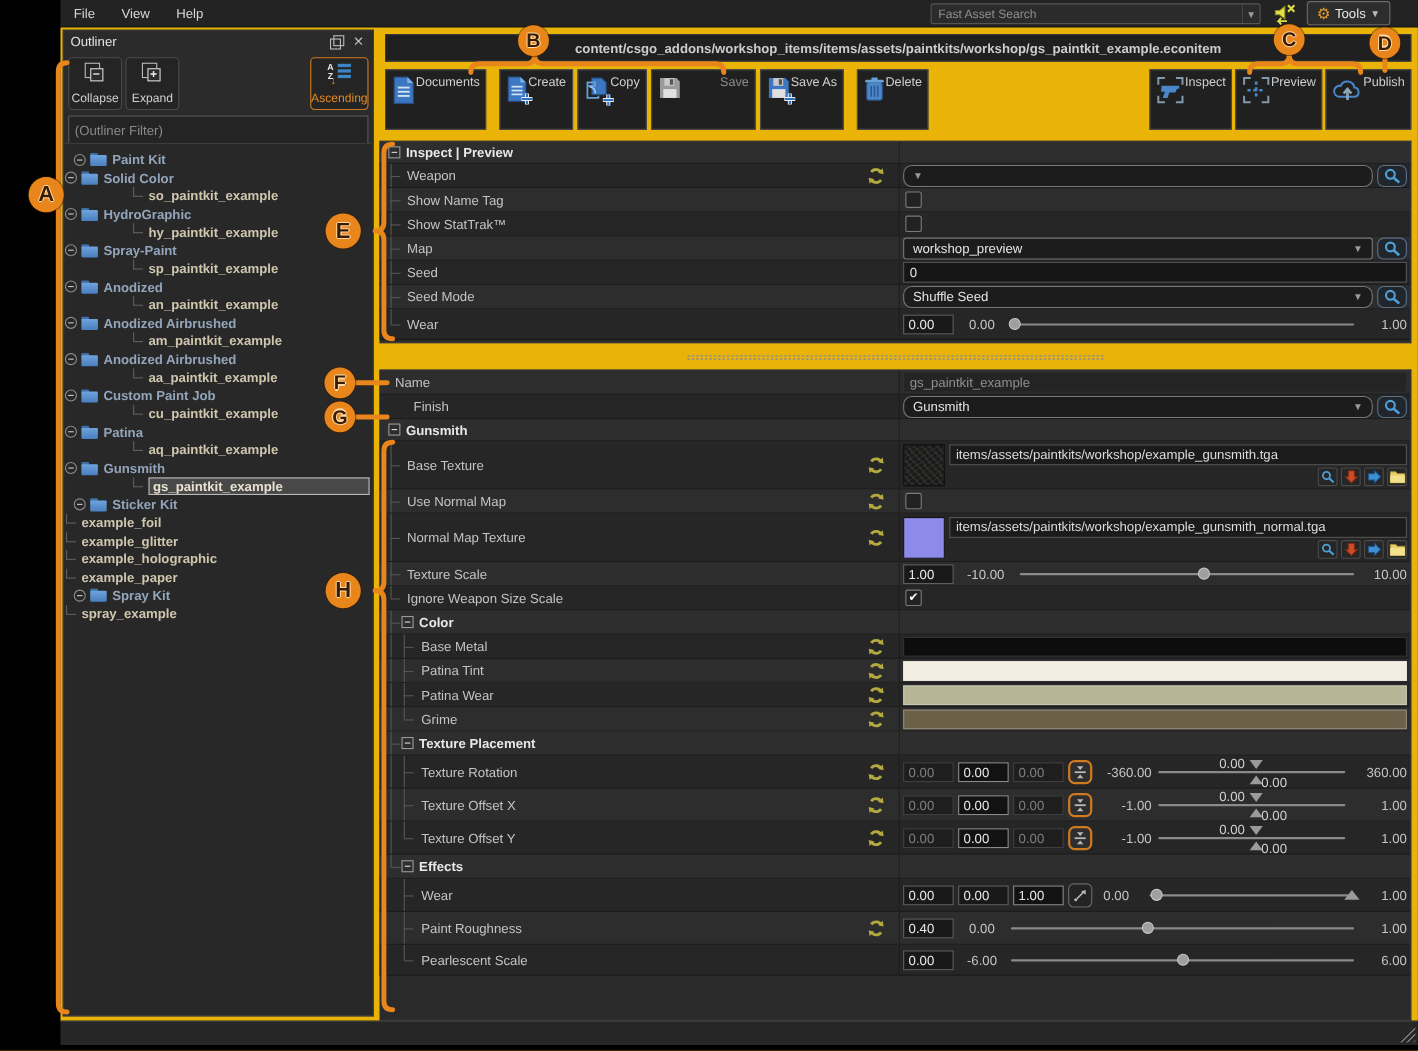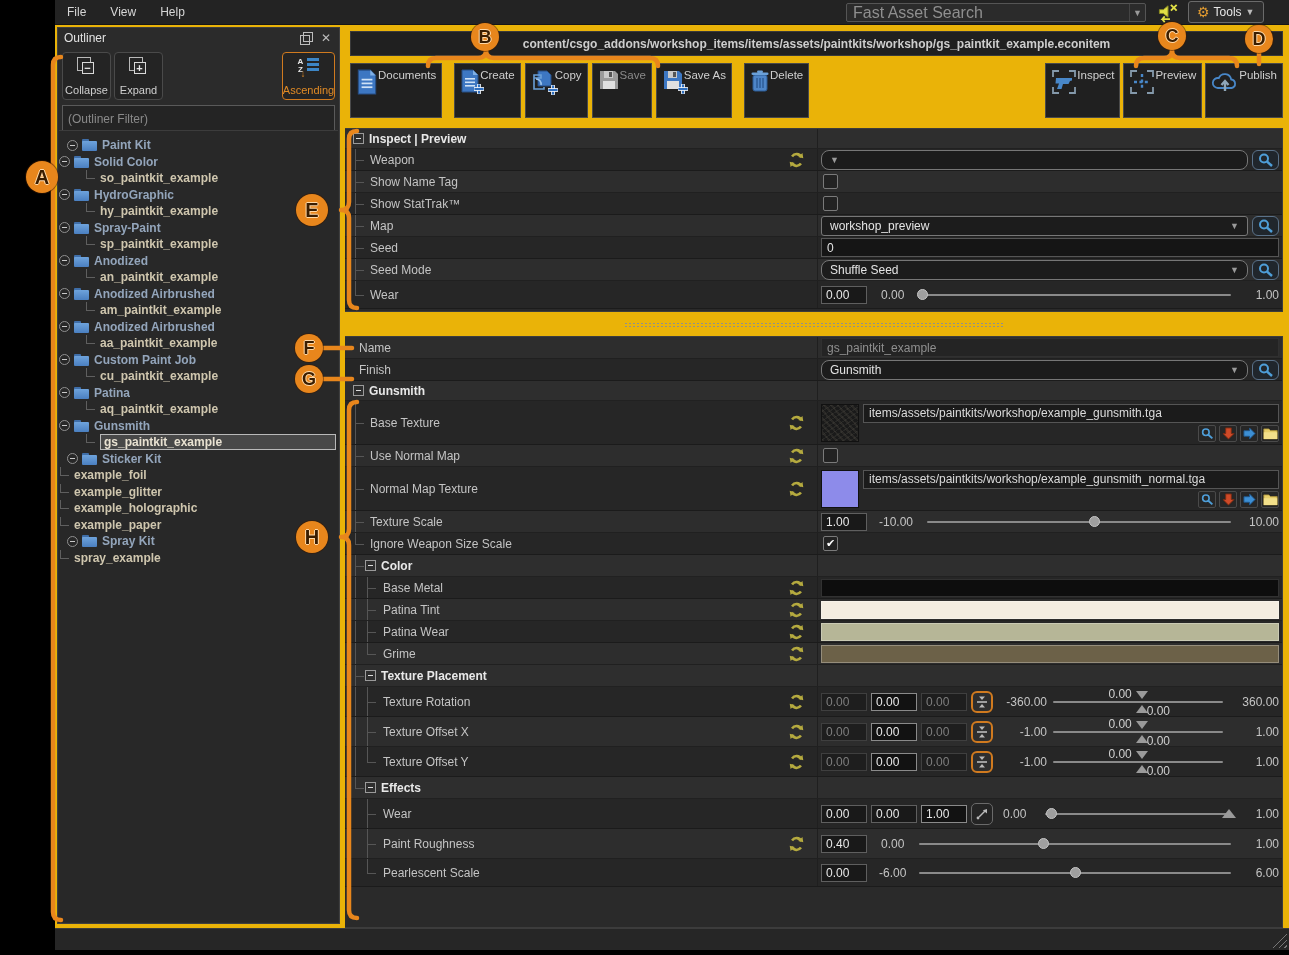--- a/index.html
+++ b/index.html
@@ -3,21 +3,21 @@
 <meta charset="utf-8">
 <style>
   html,body{margin:0;padding:0;width:1289px;height:955px;overflow:hidden;background:#000;
     font-family:"Liberation Sans","DejaVu Sans",sans-serif;font-size:12px;color:#c8c8c8;}
   *{box-sizing:border-box;}
   #app{position:absolute;left:55px;top:0;width:1234px;height:950px;}
   
   #menubar{position:absolute;left:0;top:0;width:1234px;height:25px;background:#232323;border-bottom:1px solid #161616;display:flex;align-items:center;}
   .menuitem{padding:4px 12px;color:#d6d6d6;cursor:default;}
   #searchbox{position:absolute;left:791px;top:3px;width:300px;height:19px;background:#2b2b2b;border:1px solid #555;border-radius:2px;display:flex;align-items:center;}
-  #searchbox input{flex:1;background:transparent;border:none;outline:none;color:#cfcfcf;font-size:16px;padding:0 6px;font-family:inherit;}
+  #searchbox input{flex:1;background:transparent;border:none;outline:none;color:#cfcfcf;font-size:11px;padding:0 6px;font-family:inherit;}
   #searchbox input::placeholder{color:#8f8f8f;}
   .dropbtn{width:16px;height:100%;display:flex;align-items:center;justify-content:center;color:#9a9a9a;font-size:9px;border-left:1px solid #444;}
   #speaker{position:absolute;left:1100px;top:1px;width:28px;height:23px;}
   #toolsbtn{position:absolute;left:1133px;top:1px;height:22px;padding:0 8px;border:1px solid #6a6a6a;border-radius:3px;background:#2d2d2d;display:flex;align-items:center;gap:4px;color:#e6e6e6;}
   #toolsbtn .gear{color:#e09a30;font-size:14px;line-height:1;}
   #toolsbtn .arr{font-size:9px;color:#bbb;}
   
   #content{position:absolute;left:0;top:25px;width:1234px;height:903px;background:#eab308;}
   #statusbar{position:absolute;left:0;top:928px;width:1234px;height:22px;background:#262626;border-top:1px solid #3c3c3c;}
   #grip{position:absolute;right:2px;bottom:2px;width:15px;height:15px;
@@ -47,27 +47,27 @@
   .trow{height:16.5px;display:flex;align-items:center;white-space:nowrap;font-weight:bold;}
   .trow .lbl-folder{color:#93a5bb;}
   .trow .lbl-leaf{color:#cfc6ae;}
   .trow .lbl-sel{background:#484848;border:1px solid #b9b9b9;color:#e9e2d2;flex:1;margin-right:2px;padding:0 3px;height:16px;line-height:14px;}
   .tog{width:11px;height:11px;border:1px solid #8f8f8f;border-radius:50%;position:relative;margin-right:4px;flex:0 0 11px;}
   .tog::after{content:"";position:absolute;left:2px;top:4px;width:5px;height:1px;background:#c9c9c9;}
   .conn{width:9px;height:9px;border-left:1px solid #5f5f5f;border-bottom:1px solid #5f5f5f;margin:-7px 5px 0 1px;flex:0 0 9px;}
   .fold{width:15px;height:12px;position:relative;margin-right:5px;flex:0 0 15px;}
   .fold::before{content:"";position:absolute;left:0;top:0;width:7px;height:3px;background:#3f6ea8;border-radius:1px 1px 0 0;}
   .fold::after{content:"";position:absolute;left:0;top:2px;width:15px;height:10px;background:linear-gradient(#6ea3dc,#4a7fc0);border-radius:1px;}
-  .ind0{padding-left:8px;} .ind1{} .ind2{padding-left:26px;}
+  .ind0{padding-left:8px;} .ind1{} .ind2{padding-left:61px;}
   
   #rightpane{position:absolute;left:290px;top:2px;width:942px;height:899px;}
   #pathbar{position:absolute;left:5px;top:4px;width:933px;height:25px;background:#202020;border:1px solid #3a3a3a;display:flex;align-items:center;justify-content:center;color:#cdcdcd;font-weight:bold;}
   #toolbar{position:absolute;left:5px;top:36px;right:4px;height:56px;display:flex;align-items:flex-start;}
   .tbtn{height:55px;min-width:40px;background:#202020;border:1px solid #4a4a4a;border-radius:0;display:flex;align-items:flex-start;justify-content:space-between;padding:5px 5px 3px;color:#cfcfcf;font-size:11.5px;}
-  .tbtn.dis{color:#8a8a8a;}
+  .tbtn.dis{color:#8a8a8a;gap:35px;}
   .tgap{width:12px;} .tgap2{width:4px;} .tgap3{width:58px;}
   .tright{margin-left:auto;display:flex;gap:3px;}
   
   .pgrid{position:absolute;left:0;width:938px;background:#2a2a2a;border:1px solid #3c3c3c;border-left:none;border-right:1px solid #3c3c3c;}
   #grid1{top:101px;height:184px;}
   #splitter{position:absolute;left:0;top:288px;width:938px;height:20px;display:flex;align-items:center;justify-content:center;}
   #splitter .dots{width:380px;height:6px;background-image:radial-gradient(#8f8f8f 32%,transparent 36%);background-size:4px 3px;}
   #grid2{top:309px;height:592px;}
   .row{display:flex;align-items:stretch;border-bottom:1px solid rgba(0,0,0,.28);position:relative;}
   .h20{height:20px;} .h22{height:22px;} .h28{height:28px;} .h30{height:30px;} .h44{height:44px;}
@@ -595,21 +595,21 @@
         <div class="row lite h22">
           <div class="plabel">
               <span class="lab" style="margin-left:14px">Name</span>
             </div>
           <div class="pval">
               <input class="nameval" value="gs_paintkit_example" style="">
             </div>
         </div>
         <div class="row dark h22">
           <div class="plabel">
-              <span class="lab" style="margin-left:14px">Finish</span>
+              <span class="lab" style="margin-left:31px">Finish</span>
             </div>
           <div class="pval">
             <div class="combo">
                 <span class="sp">Gunsmith</span>
                 <span class="ca">▼</span>
               </div>
             <button class="magbtn">
                 <svg width="18" height="16" viewBox="0 0 18 16">
                   <use href="#i-mag"></use>
                 </svg>

